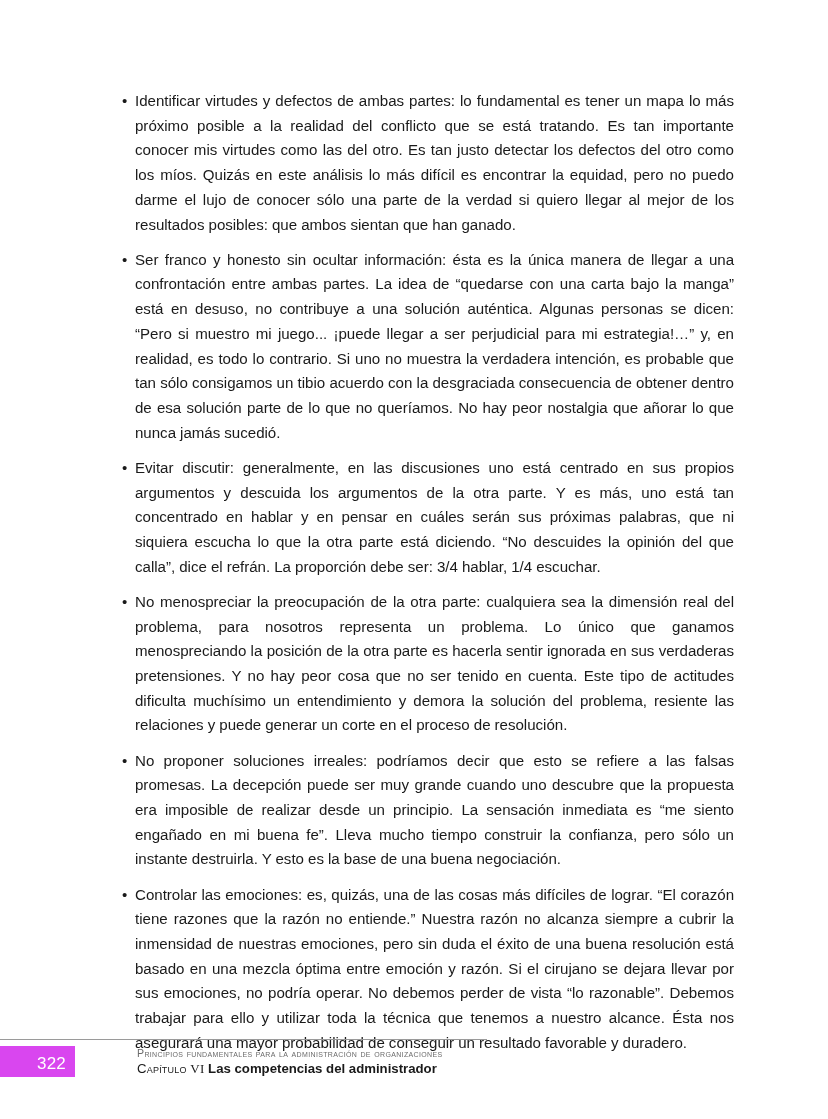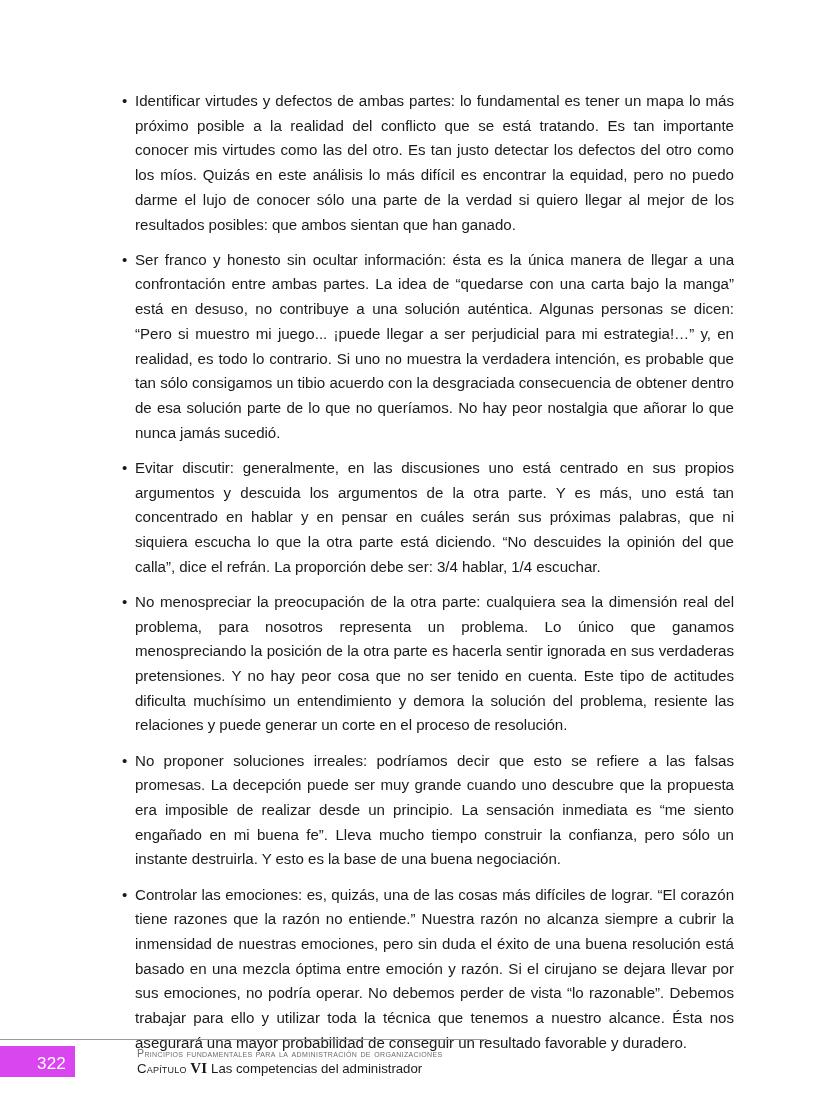--- a/index.html
+++ b/index.html
@@ -131,28 +131,28 @@
     color: #1a1a1a;
     white-space: nowrap;
     margin-top: 0px;
   }
   .rh-chapter {
     font-weight: normal;
     font-variant: small-caps;
     letter-spacing: 0.2px;
   }
   .rh-chapter-num {
-    font-weight: bold;
+    font-weight: normal;
     font-family: "Liberation Serif", serif;
-    font-size: 15px;
+    font-size: 13px;
     letter-spacing: 0.2px;
     text-align: center;
   }
   .rh-chapter-title {
-    font-weight: normal;
+    font-weight: bold;
   }
 </style>
 </head>
 <body style="color: rgb(26, 26, 26);">
 
 <div id="page">
 
   <div id="content">
     <ul class="bullets" id="bullet-list">
         <li class="bullet"><span class="dot">•</span><span class="para"><span class="b">Identificar virtudes y defectos de ambas partes:</span><span> lo fundamental es tener un mapa lo más próximo posible a la realidad del conflicto que se está tratando. </span><span class="b">Es tan importante conocer mis virtudes como las del otro. Es tan justo detectar los defectos del otro como los míos.</span><span> Quizás en este análisis lo más difícil es encontrar la equidad, pero no puedo darme el lujo de conocer sólo una parte de la verdad si quiero llegar al mejor de los resultados posibles: que ambos sientan que han ganado.</span></span></li>

